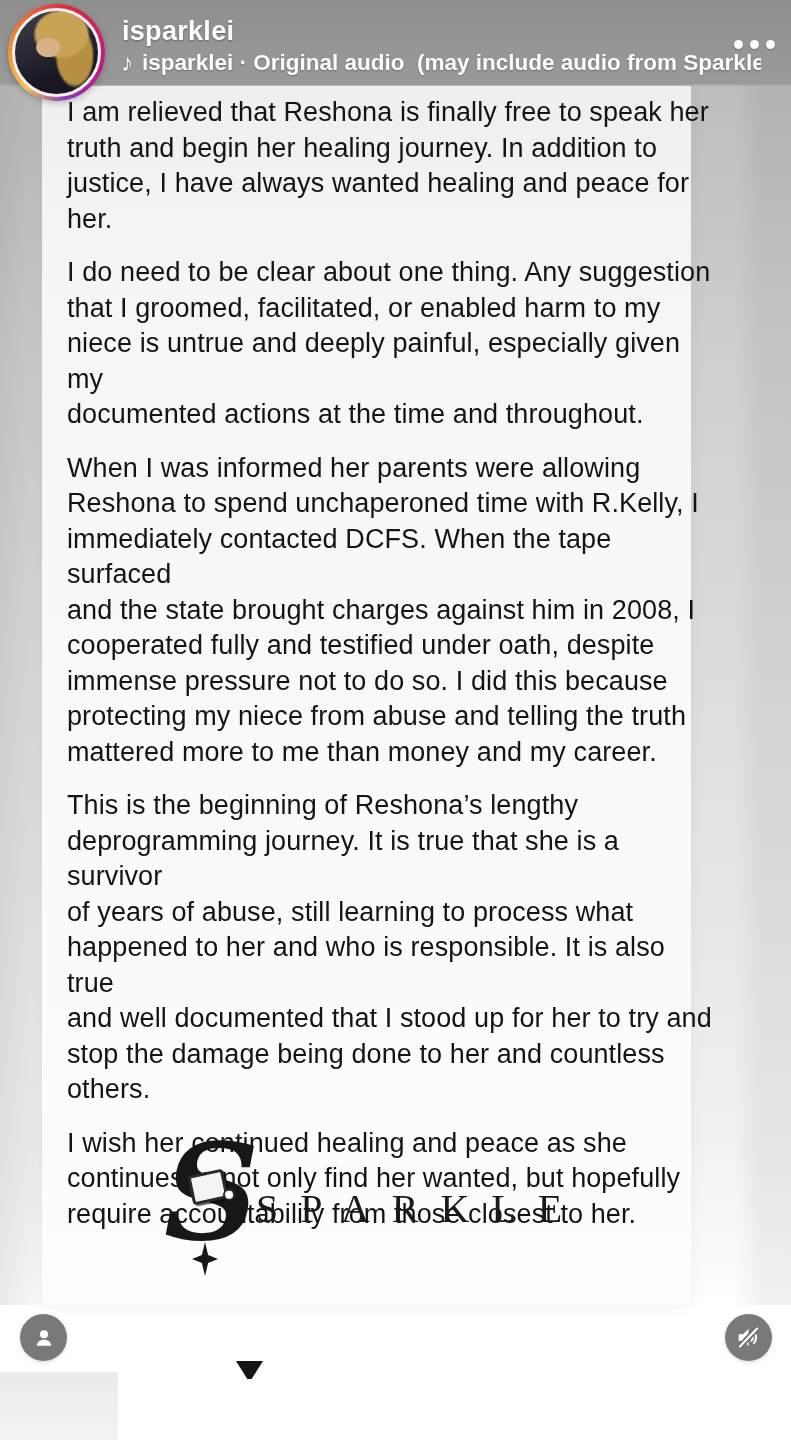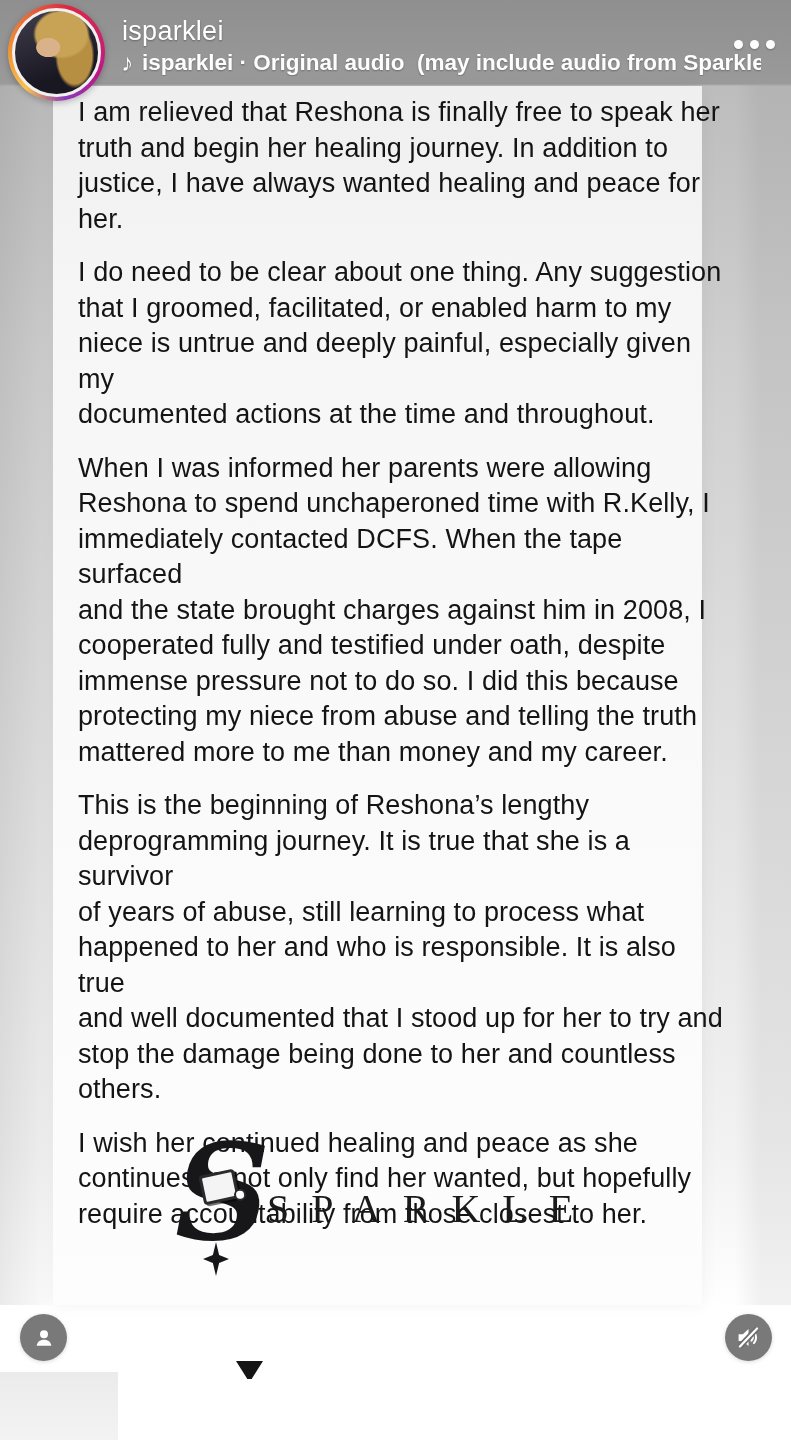--- a/index.html
+++ b/index.html
@@ -31,40 +31,40 @@
   .avatar-photo{
     width:83px;height:83px;border-radius:50%;border:3px solid #f2f0ef;
     background:
       radial-gradient(20px 16px at 40% 44%, #d9b28a 0 58%, rgba(0,0,0,0) 62%),
       radial-gradient(46px 40px at 56% 28%, #c9a355 0 55%, rgba(0,0,0,0) 62%),
       radial-gradient(34px 56px at 72% 54%, #b68f42 0 50%, rgba(0,0,0,0) 58%),
       linear-gradient(160deg,#413e4c,#191722 72%);
   }
   .username{
     position:absolute;left:122px;top:16px;
-    font-size:27px;font-weight:400;color:#ffffff;letter-spacing:.3px;
+    font-size:27px;font-weight:700;color:#ffffff;letter-spacing:.3px;
     text-shadow:0 1px 2px rgba(0,0,0,.35);
   }
   .audio-row{
     position:absolute;left:121px;top:50px;width:640px;
     display:flex;align-items:center;gap:9px;color:#fdfdfd;
     text-shadow:0 1px 2px rgba(0,0,0,.3);
     white-space:nowrap;overflow:hidden;
   }
   .music-note{font-size:24px;line-height:24px;font-weight:700;}
   .audio-text{font-size:22.5px;font-weight:600;white-space:pre;}
   .more-options{
     position:absolute;right:16px;top:34px;width:48px;height:20px;
     display:flex;align-items:center;justify-content:flex-end;gap:7px;cursor:pointer;
   }
   .more-options i{width:9px;height:9px;border-radius:50%;background:#fdfdfd;display:block;
     box-shadow:0 1px 2px rgba(0,0,0,.25);}
   
   .paper{
-    position:absolute;left:53px;top:86px;width:649px;height:1219px;
+    position:absolute;left:42px;top:86px;width:649px;height:1219px;
     background:linear-gradient(180deg,#efefef 0%,#f6f6f6 18%,#fafafa 60%,#fdfdfd 100%);
     box-shadow:0 0 16px rgba(0,0,0,.05);
   }
   .statement{padding:9px 0 0 25px;width:645px;}
   .statement p{
     margin:0 0 18px 0;
     font-size:27px;line-height:35.5px;color:#141414;
     white-space:pre-line;letter-spacing:.1px;
   }
   

